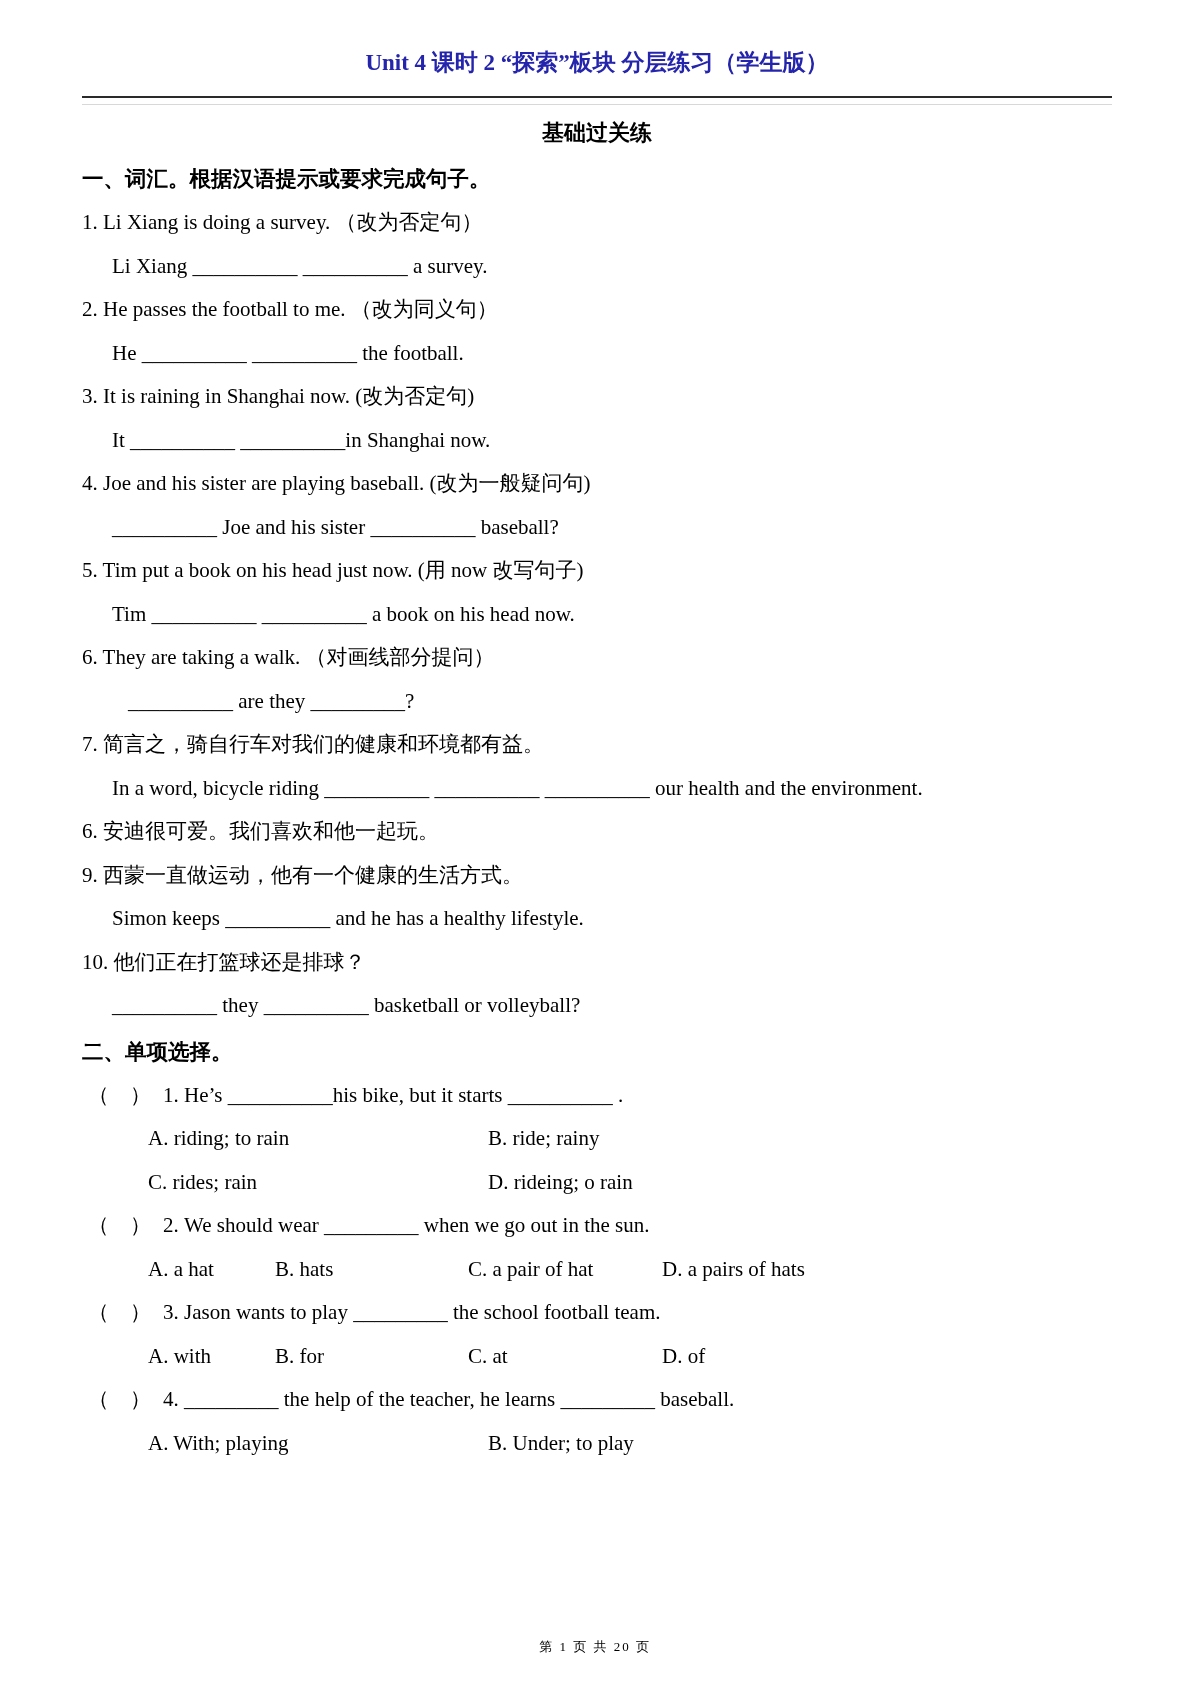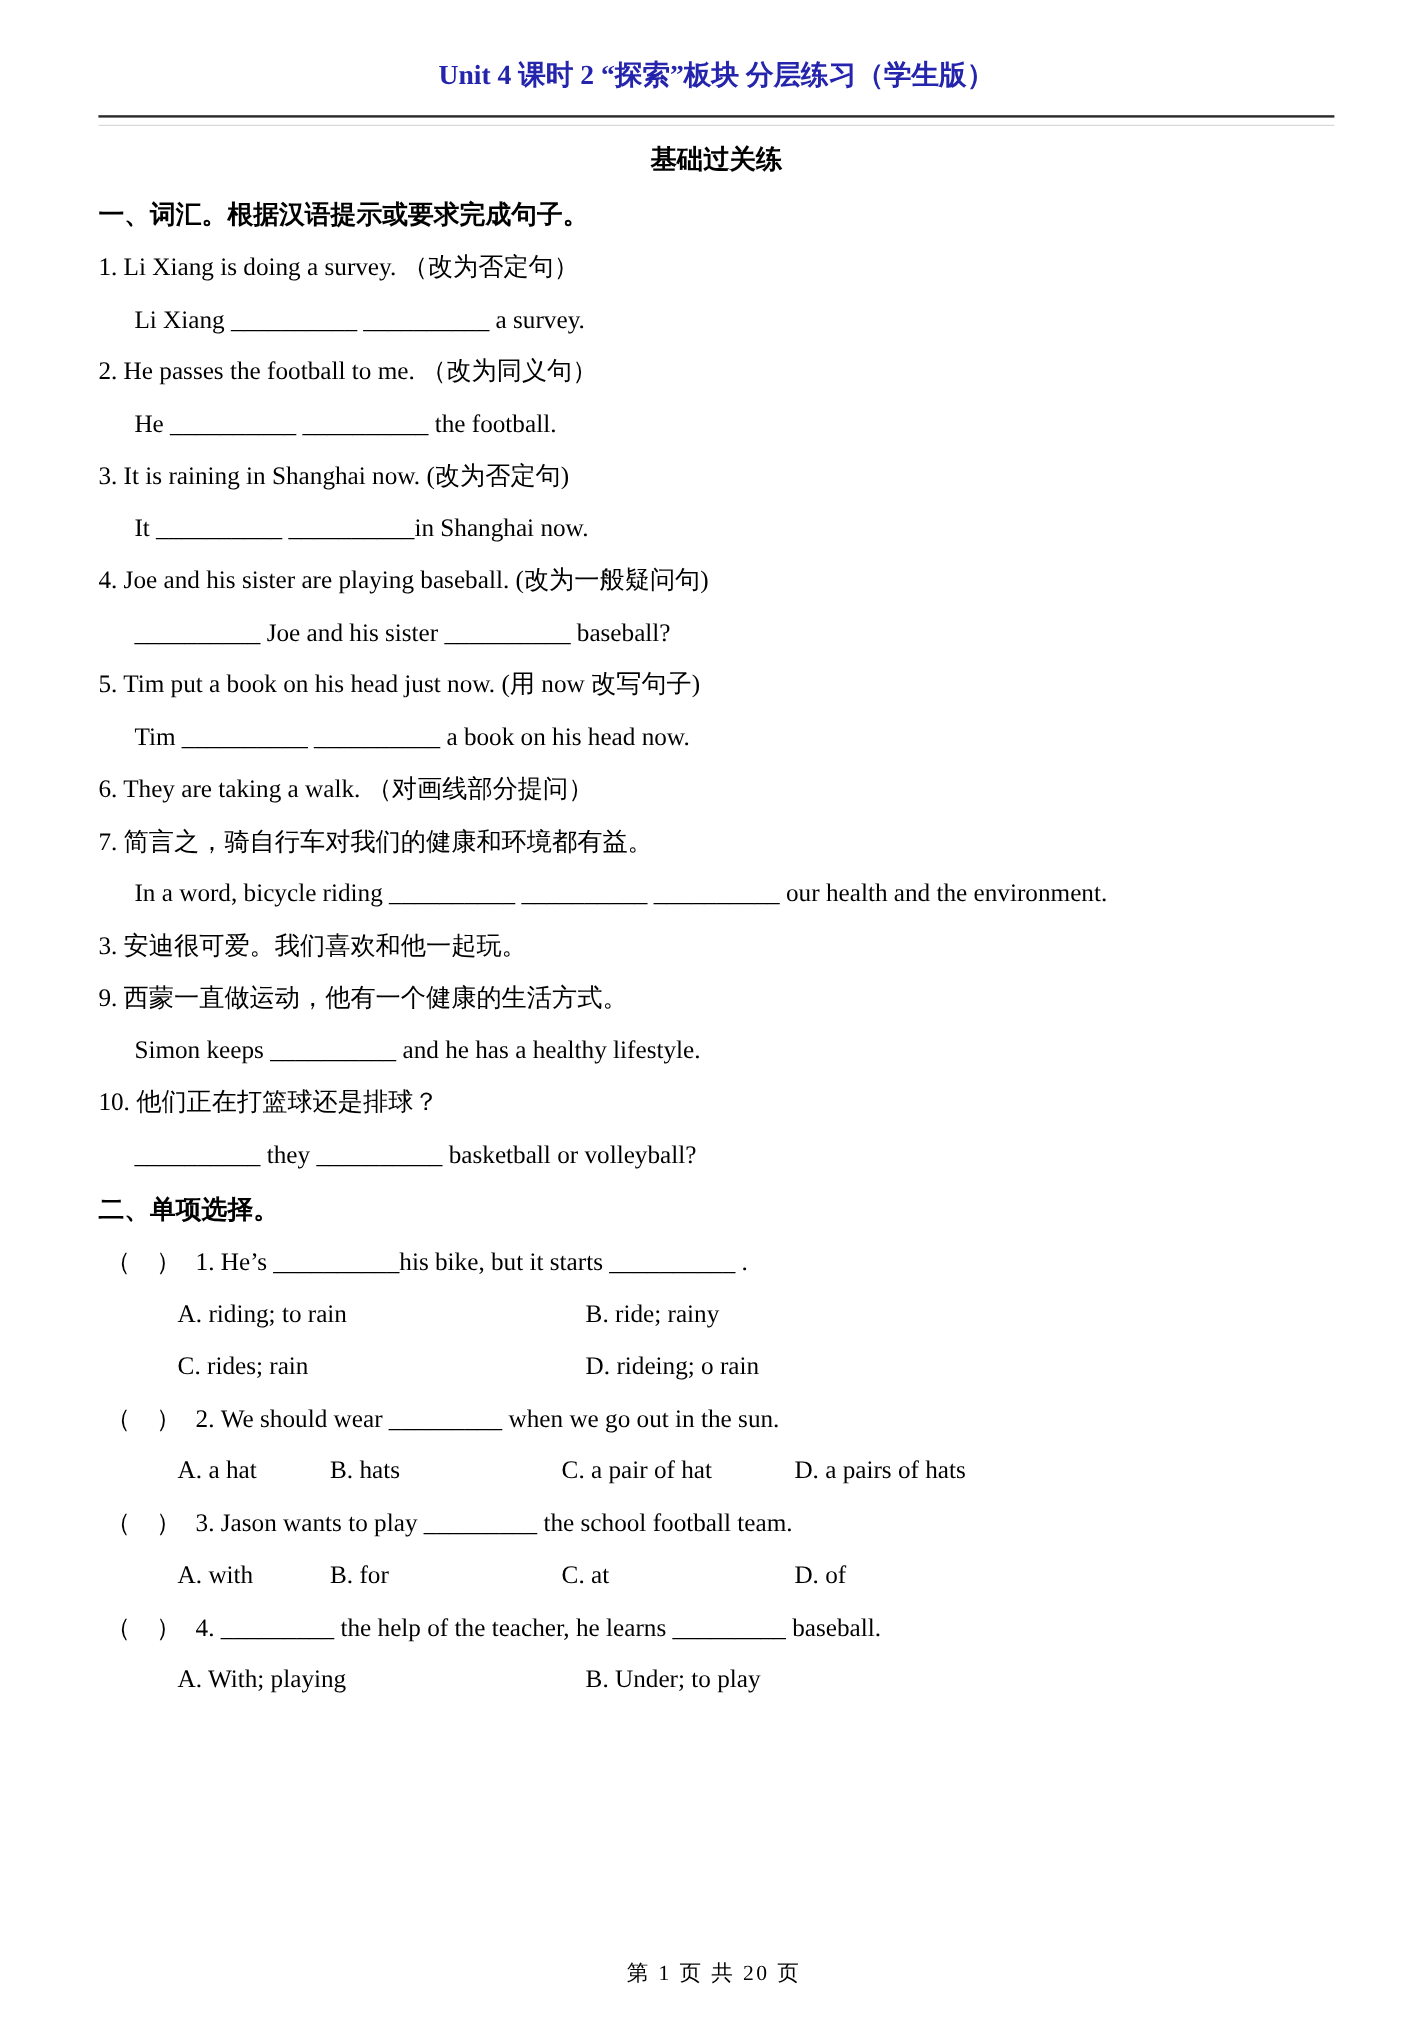--- a/index.html
+++ b/index.html
@@ -29,21 +29,21 @@
   .ans { padding-left:30px; }
   .ans-indent { padding-left:46px; }
   .ul { text-underline-offset:4px; }
   .mc-stem { padding-left:6px; }
   .bracket { margin-right:12px; }
   .opts { padding-left:66px; display:grid; line-height:43.5px; margin:0; }
   .opts-2 { grid-template-columns:320px 1fr;gap:20px; }
   .opts-4 { grid-template-columns:127px 193px 194px 1fr; }
   .page-footer {
     position:absolute; bottom:26px; left:0; width:100%;
-    text-align:center; font-size:18px; letter-spacing:2px;
+    text-align:center; font-size:13px; letter-spacing:2px;
   }
 </style>
 </head>
 <body>
 
 <div class="content">
 
   <p class="doc-title">Unit 4 课时 2 “探索”板块 分层练习（学生版）</p>
 
   <div class="header-rule"></div>
@@ -61,25 +61,26 @@
   <p class="line">3. It is raining in Shanghai now. (改为否定句)</p>
   <p class="line ans">It __________ __________in Shanghai now.</p>
 
   <p class="line">4. Joe and his sister are playing baseball. (改为一般疑问句)</p>
   <p class="line ans">__________ Joe and his sister __________ baseball?</p>
 
   <p class="line">5. Tim put a book on his head just now. (用 now 改写句子)</p>
   <p class="line ans">Tim __________ __________ a book on his head now.</p>
 
   <p class="line"><span>6. They are </span><span class="ul">taking a walk.</span><span> （对画线部分提问）</span></p>
+  <p class="line ans ans-indent">__________ are they _________?</p>
 
   <p class="line">7. 简言之，骑自行车对我们的健康和环境都有益。</p>
   <p class="line ans">In a word, bicycle riding __________ __________ __________ our health and the environment.</p>
 
-  <p class="line">3. 安迪很可爱。我们喜欢和他一起玩。</p>
+  <p class="line">6. 安迪很可爱。我们喜欢和他一起玩。</p>
 
   <p class="line">9. 西蒙一直做运动，他有一个健康的生活方式。</p>
   <p class="line ans">Simon keeps __________ and he has a healthy lifestyle.</p>
 
   <p class="line">10. 他们正在打篮球还是排球？</p>
   <p class="line ans">__________ they __________ basketball or volleyball?</p>
 
   <p class="sec-heading">二、单项选择。</p>
 
   <p class="line mc-stem"><span class="bracket">（　）</span><span>1. He’s __________his bike, but it starts __________ .</span></p>

